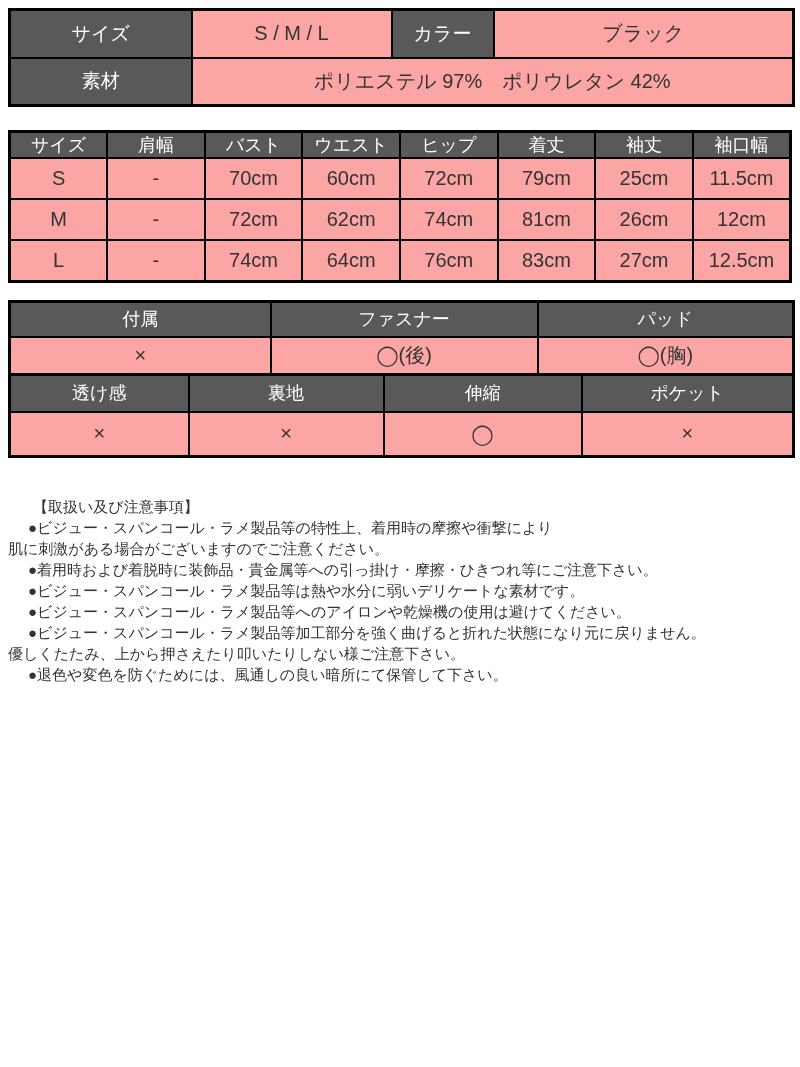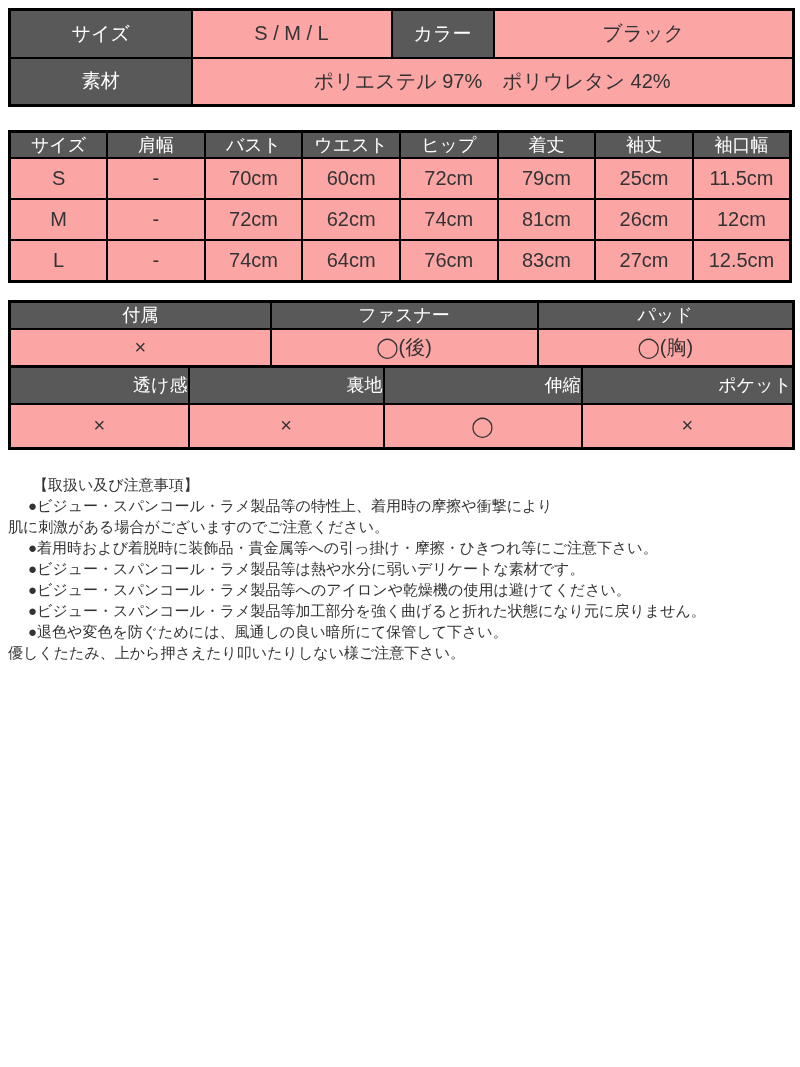--- a/index.html
+++ b/index.html
@@ -42,31 +42,31 @@
   .info-table td { height: 48px; }
   .info-table .hcell { font-size: 19px; }
 
   
   .meas-table { margin-top: 23px; }
   .meas-table th { height: 26px; }
   .meas-table td { height: 41px; }
 
   
   .feat1-table { margin-top: 17px; }
-  .feat1-table th { height: 28px; }
+  .feat1-table th { height: 36px; }
   .feat1-table td { height: 37px; }
 
   
   .feat2-table { margin-top: -3px; }
-  .feat2-table th { height: 38px; text-align: right; }
+  .feat2-table th { height: 38px; }
   .feat2-table td { height: 44px; }
 
   
   .notes {
-    margin-top: 24px;
+    margin-top: 38px;
     font-size: 15px;
     line-height: 21px;
     color: #333333;
   }
   .notes .line { padding-left: 20px; }
   .notes .title { padding-left: 25px; }
   .notes .cont { padding-left: 0; }
 </style>
 </head>
 <body>
@@ -183,17 +183,17 @@
     </table>
 
   <div class="notes">
     <div class="line title">【取扱い及び注意事項】</div>
     <div class="line">●ビジュー・スパンコール・ラメ製品等の特性上、着用時の摩擦や衝撃により</div>
     <div class="line cont">肌に刺激がある場合がございますのでご注意ください。</div>
     <div class="line">●着用時および着脱時に装飾品・貴金属等への引っ掛け・摩擦・ひきつれ等にご注意下さい。</div>
     <div class="line">●ビジュー・スパンコール・ラメ製品等は熱や水分に弱いデリケートな素材です。</div>
     <div class="line">●ビジュー・スパンコール・ラメ製品等へのアイロンや乾燥機の使用は避けてください。</div>
     <div class="line">●ビジュー・スパンコール・ラメ製品等加工部分を強く曲げると折れた状態になり元に戻りません。</div>
+    <div class="line cont">優しくたたみ、上から押さえたり叩いたりしない様ご注意下さい。</div>
     <div class="line">●退色や変色を防ぐためには、風通しの良い暗所にて保管して下さい。</div>
-    <div class="line cont">優しくたたみ、上から押さえたり叩いたりしない様ご注意下さい。</div>
   </div>
 
 </div>
 
 </body></html>

